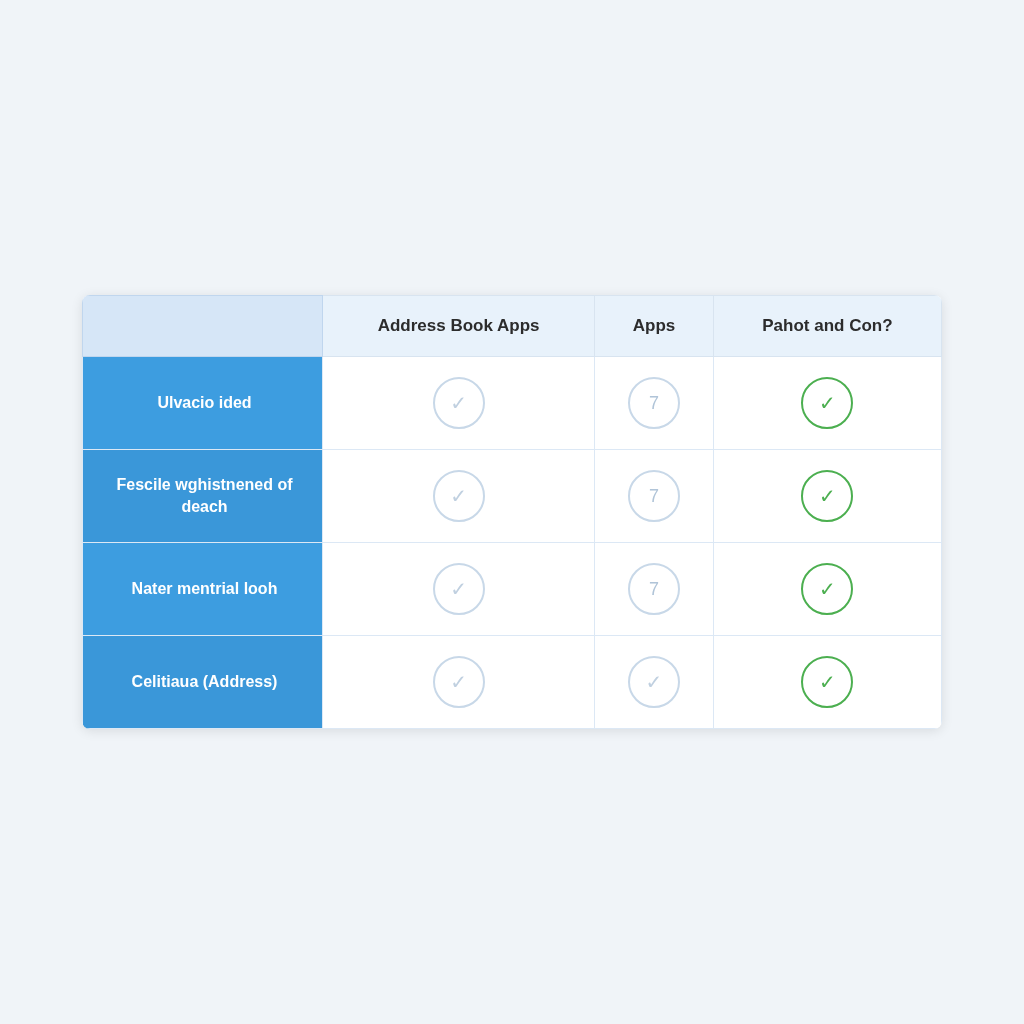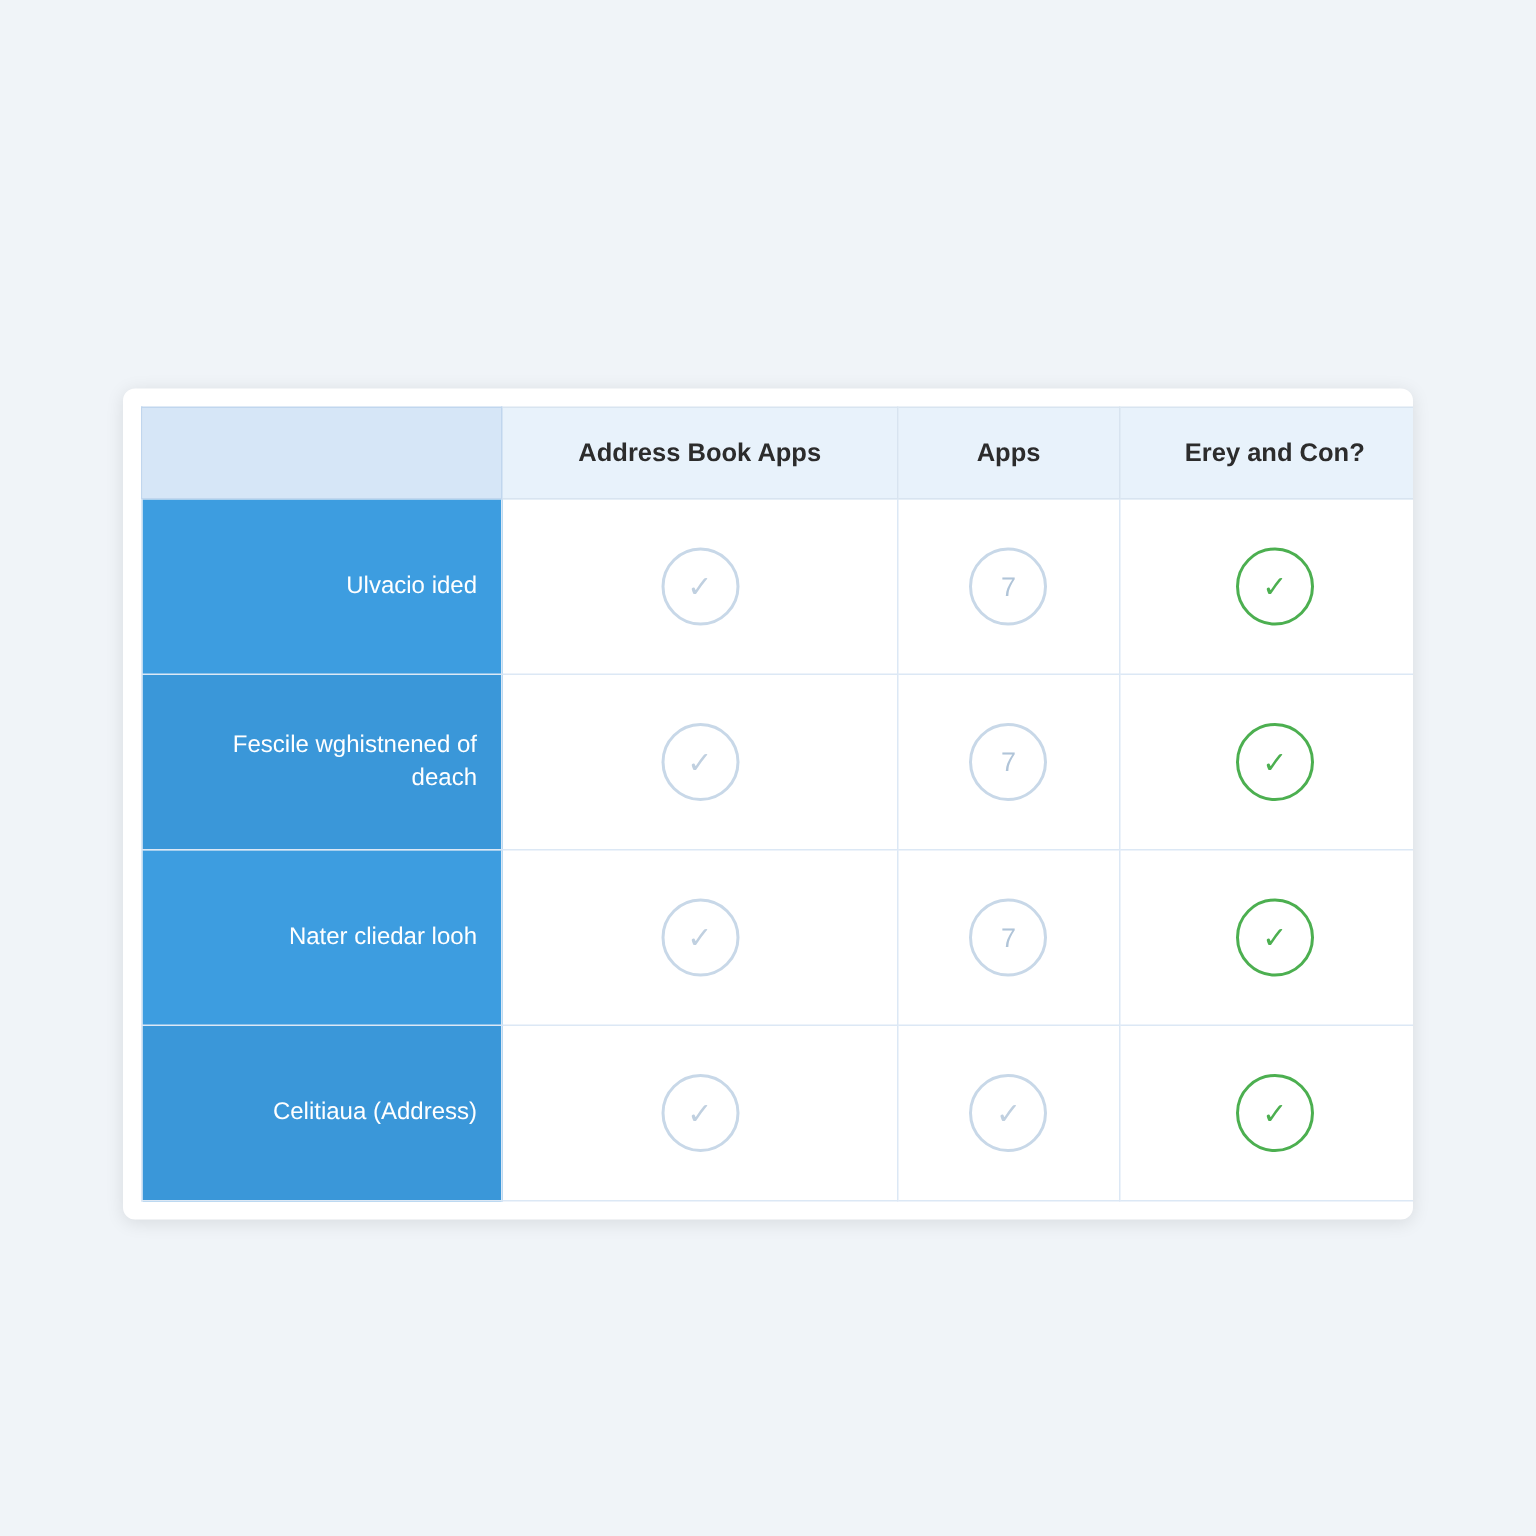--- a/index.html
+++ b/index.html
@@ -1,15 +1,15 @@
 <!DOCTYPE html>
 <html><head>
   <meta charset="utf-8">
   <style>
-    * { box-sizing: border-box; margin: 12px; padding: 0; }
+    * { box-sizing: border-box; margin: 0; padding: 0; }
 
     body {
       background: #f0f4f8;
       display: flex;
       justify-content: center;
       align-items: center;
       min-height: 100vh;
       font-family: 'Segoe UI', Arial, sans-serif;
     }
 
@@ -50,23 +50,23 @@
     tbody tr td {
       border: 1px solid #dce8f5;
       padding: 20px 16px;
       text-align: center;
       vertical-align: middle;
     }
 
     tbody tr td:first-child {
       background: #3d9de0;
       color: white;
-      font-weight: 400;
+      font-weight: 700;
       font-size: 16px;
-      text-align: right;
+      text-align: center;
       padding-left: 20px;
       line-height: 1.4;
     }
 
     tbody tr:nth-child(even) td:first-child {
       background: #3a97d9;
     }
 
     
     .circle-icon {
@@ -100,38 +100,38 @@
 </head>
 <body>
 
 <div class="table-wrapper">
   <table>
     <thead>
       <tr>
         <th></th>
         <th>Address Book Apps</th>
         <th>Apps</th>
-        <th>Erey and Con?</th>
+        <th>Pahot and Con?</th>
       </tr>
     </thead>
     <tbody id="table-body">
     <tr>
           <td>Ulvacio ided</td>
           <td><span class="circle-icon check-gray">✓</span></td>
           <td><span class="circle-icon number">7</span></td>
           <td><span class="circle-icon green">✓</span></td>
         </tr>
         <tr>
           <td>Fescile wghistnened of deach</td>
           <td><span class="circle-icon check-gray">✓</span></td>
           <td><span class="circle-icon number">7</span></td>
           <td><span class="circle-icon green">✓</span></td>
         </tr>
         <tr>
-          <td>Nater cliedar looh</td>
+          <td>Nater mentrial looh</td>
           <td><span class="circle-icon check-gray">✓</span></td>
           <td><span class="circle-icon number">7</span></td>
           <td><span class="circle-icon green">✓</span></td>
         </tr>
         <tr>
           <td>Celitiaua (Address)</td>
           <td><span class="circle-icon check-gray">✓</span></td>
           <td><span class="circle-icon check-gray">✓</span></td>
           <td><span class="circle-icon green">✓</span></td>
         </tr>

